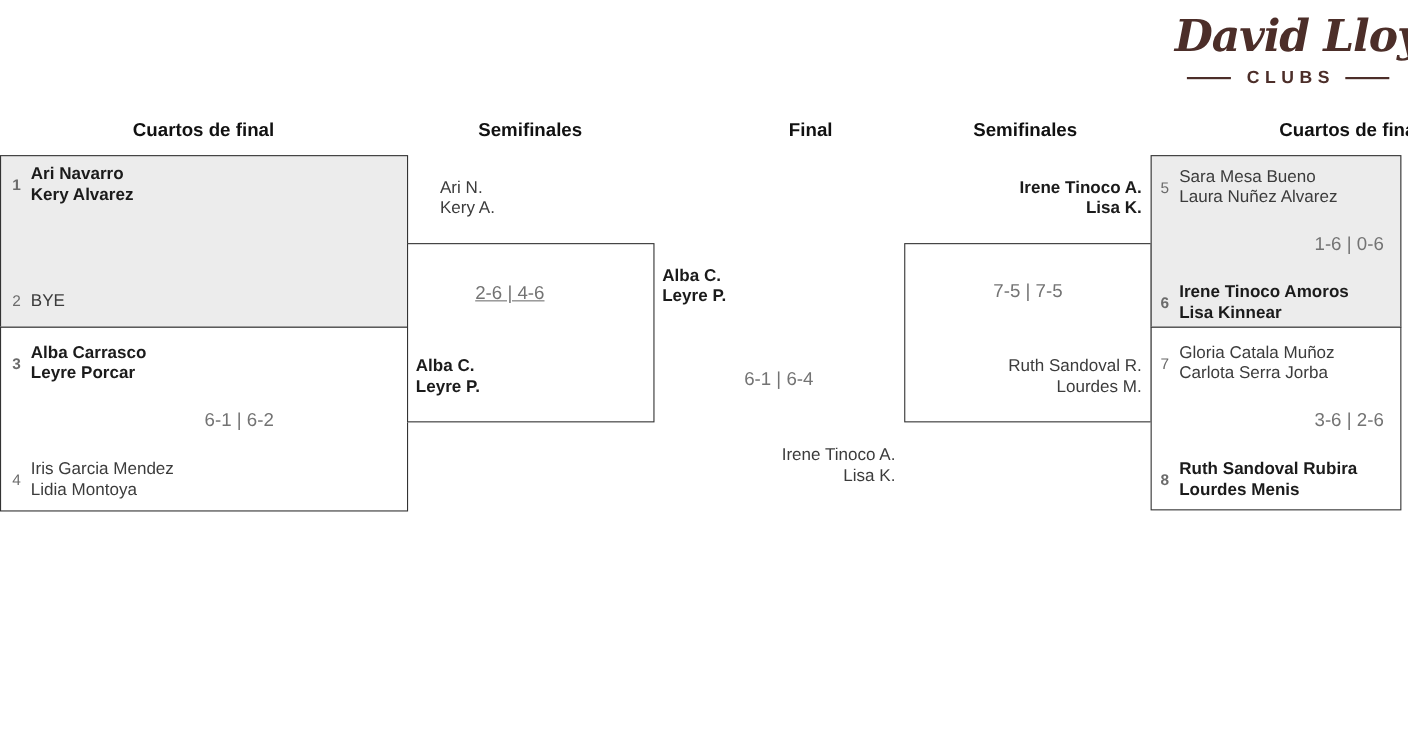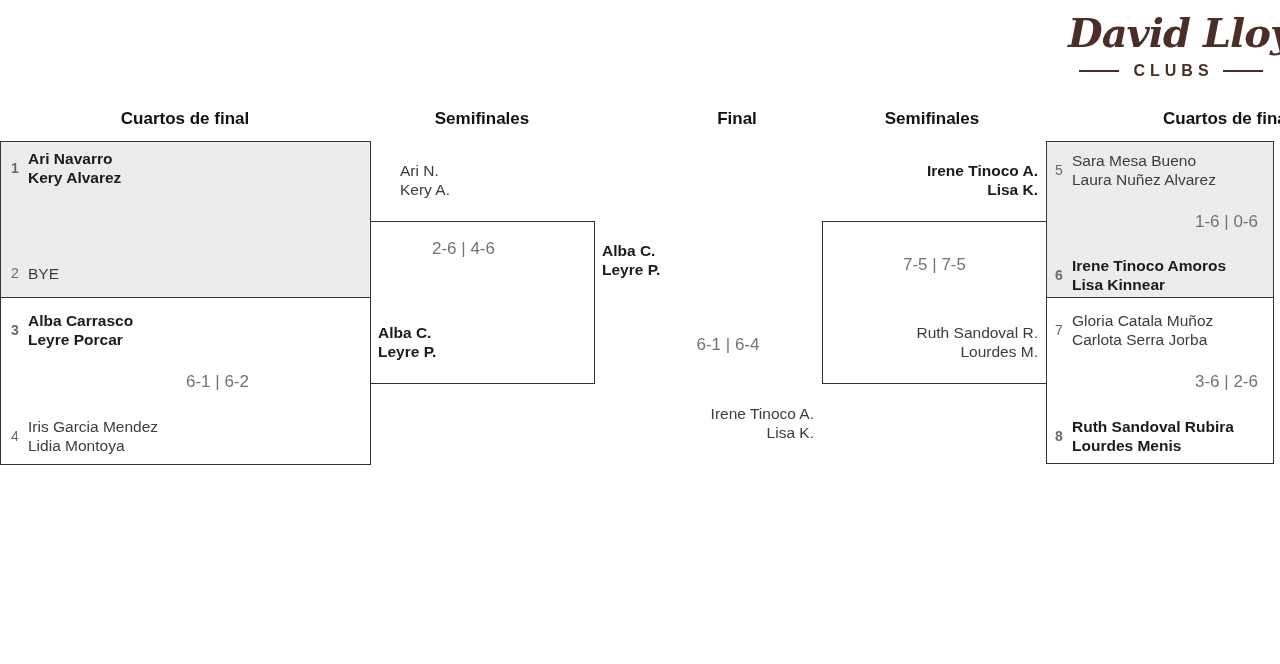--- a/index.html
+++ b/index.html
@@ -114,35 +114,35 @@
       <span class="nline">Lidia Montoya</span>
     </span>
   </div>
 
   <div class="team" style="left:400px;top:161px;">
     <span class="names">
       <span class="nline">Ari N.</span>
       <span class="nline">Kery A.</span>
     </span>
   </div>
-  <div class="score centered" style="left:370px;top:239px;width:187px;">2-6 | 4-6</div>
+  <div class="score centered" style="left:370px;top:257px;width:187px;text-decoration:underline;">2-6 | 4-6</div>
   <div class="team winner" style="left:378px;top:323px;">
     <span class="names">
       <span class="nline">Alba C.</span>
       <span class="nline">Leyre P.</span>
     </span>
   </div>
 
   <div class="team winner" style="left:602px;top:241px;">
     <span class="names">
       <span class="nline">Alba C.</span>
       <span class="nline">Leyre P.</span>
     </span>
   </div>
-  <div class="score centered" style="left:594px;top:335px;width:228px;padding-left:20px;">6-1 | 6-4</div>
+  <div class="score centered" style="left:594px;top:335px;width:228px;">6-1 | 6-4</div>
   <div class="team align-right" style="right:466px;top:404px;">
     <span class="names">
       <span class="nline">Irene Tinoco A.</span>
       <span class="nline">Lisa K.</span>
     </span>
   </div>
 
   <div class="team winner align-right" style="right:242px;top:161px;">
     <span class="names">
       <span class="nline">Irene Tinoco A.</span>

